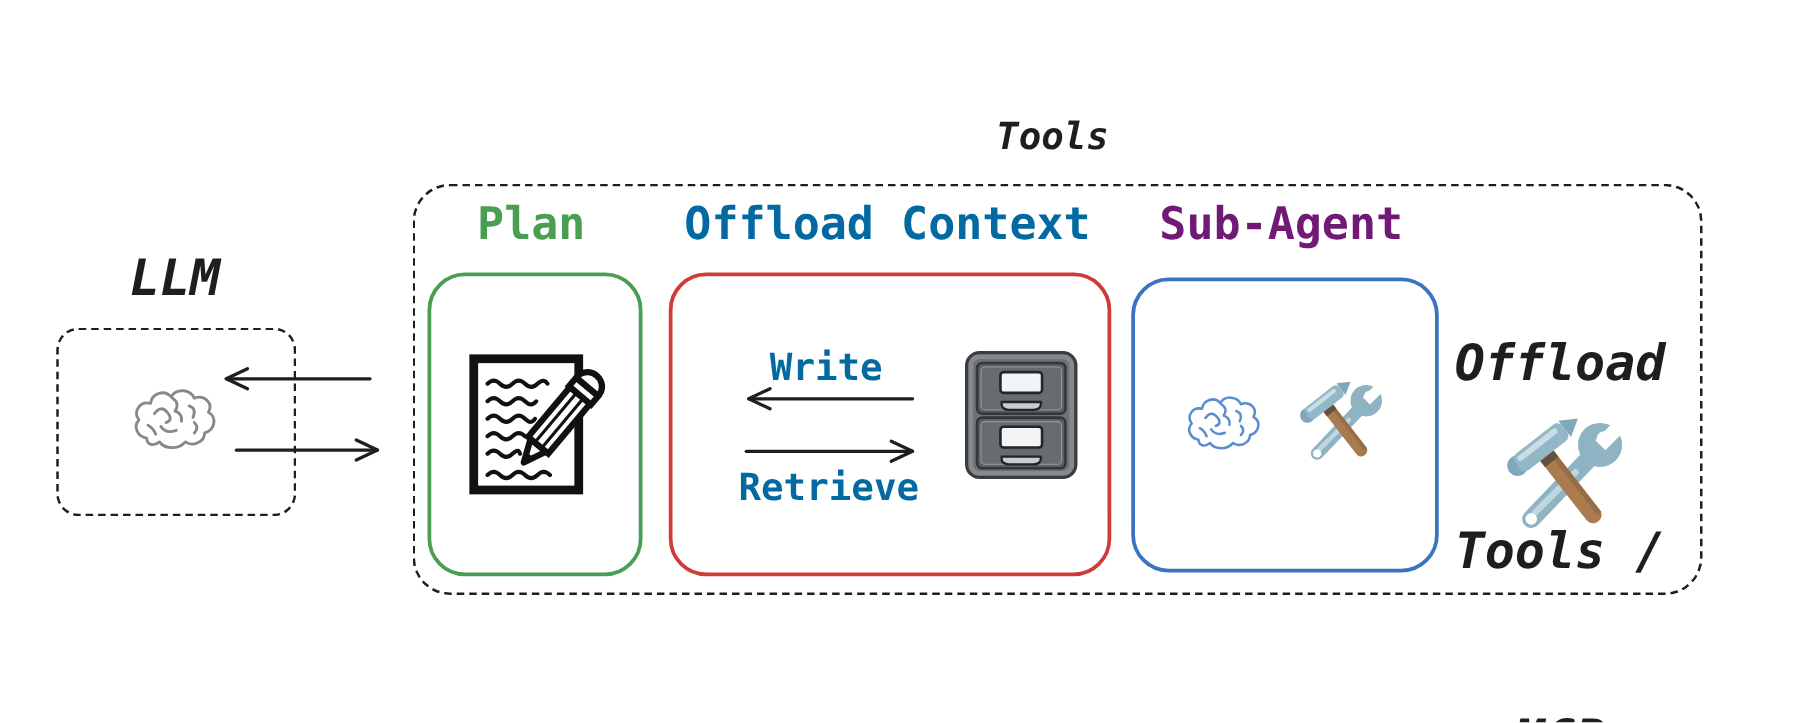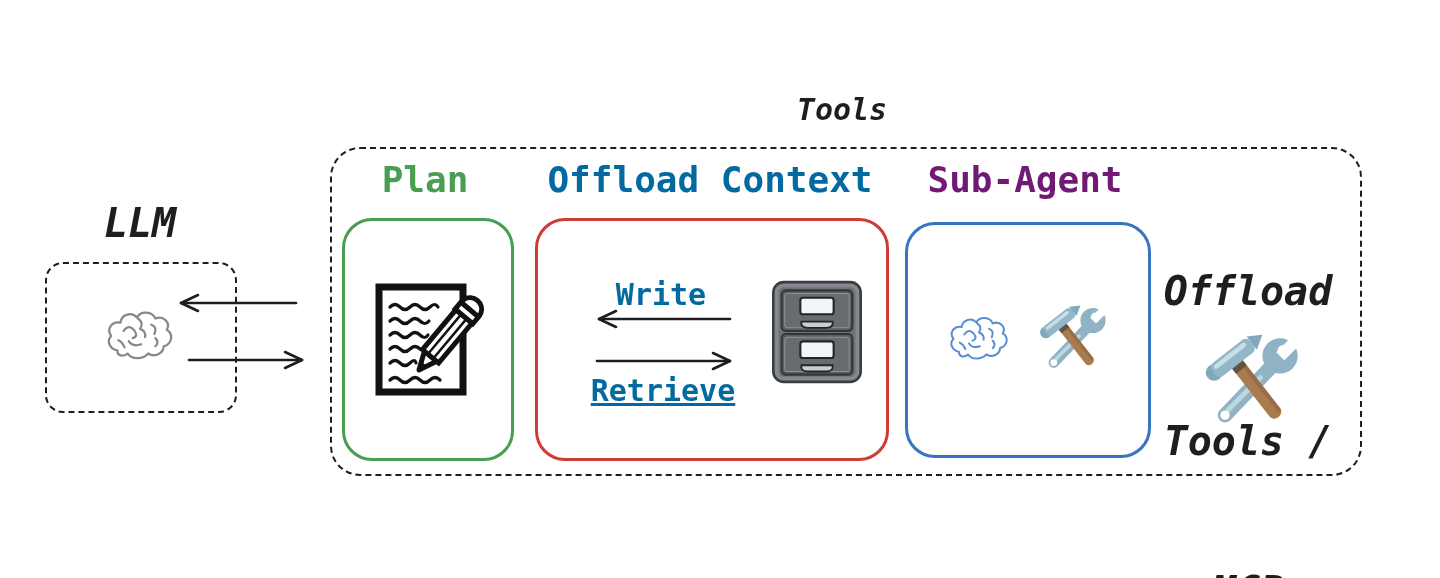--- a/index.html
+++ b/index.html
@@ -133,21 +133,21 @@
 
   <div class="abs section-box plan-box" style="left:342px;top:218px;width:166px;height:237px;"></div>
   <svg class="abs" style="left:374px;top:282px;" width="112" height="114" viewBox="0 0 112 114">
     <use href="#sym-memo"></use>
   </svg>
 
   <div class="abs section-box offload-box" style="left:535px;top:218px;width:348px;height:237px;"></div>
 
   <div class="abs label arrow-caption red" style="left:586px;top:255px;width:150px;margin-top:24px;">Write</div>
 
-  <div class="abs label arrow-caption red" style="left:583px;top:375px;width:160px;text-decoration:underline;">Retrieve</div>
+  <div class="abs label arrow-caption red" style="left:583px;top:375px;width:160px;">Retrieve</div>
 
   <svg class="abs" style="left:770px;top:280px;" width="94" height="104" viewBox="0 0 90 100">
     <use href="#sym-cabinet"></use>
   </svg>
 
   <div class="abs section-box subagent-box" style="left:905px;top:222px;width:240px;height:230px;"></div>
 
   <svg class="abs" style="left:947px;top:315px;color:#5b8ed1;" width="64" height="46" viewBox="0 0 70 50">
     <use href="#sym-brain"></use>
   </svg>

